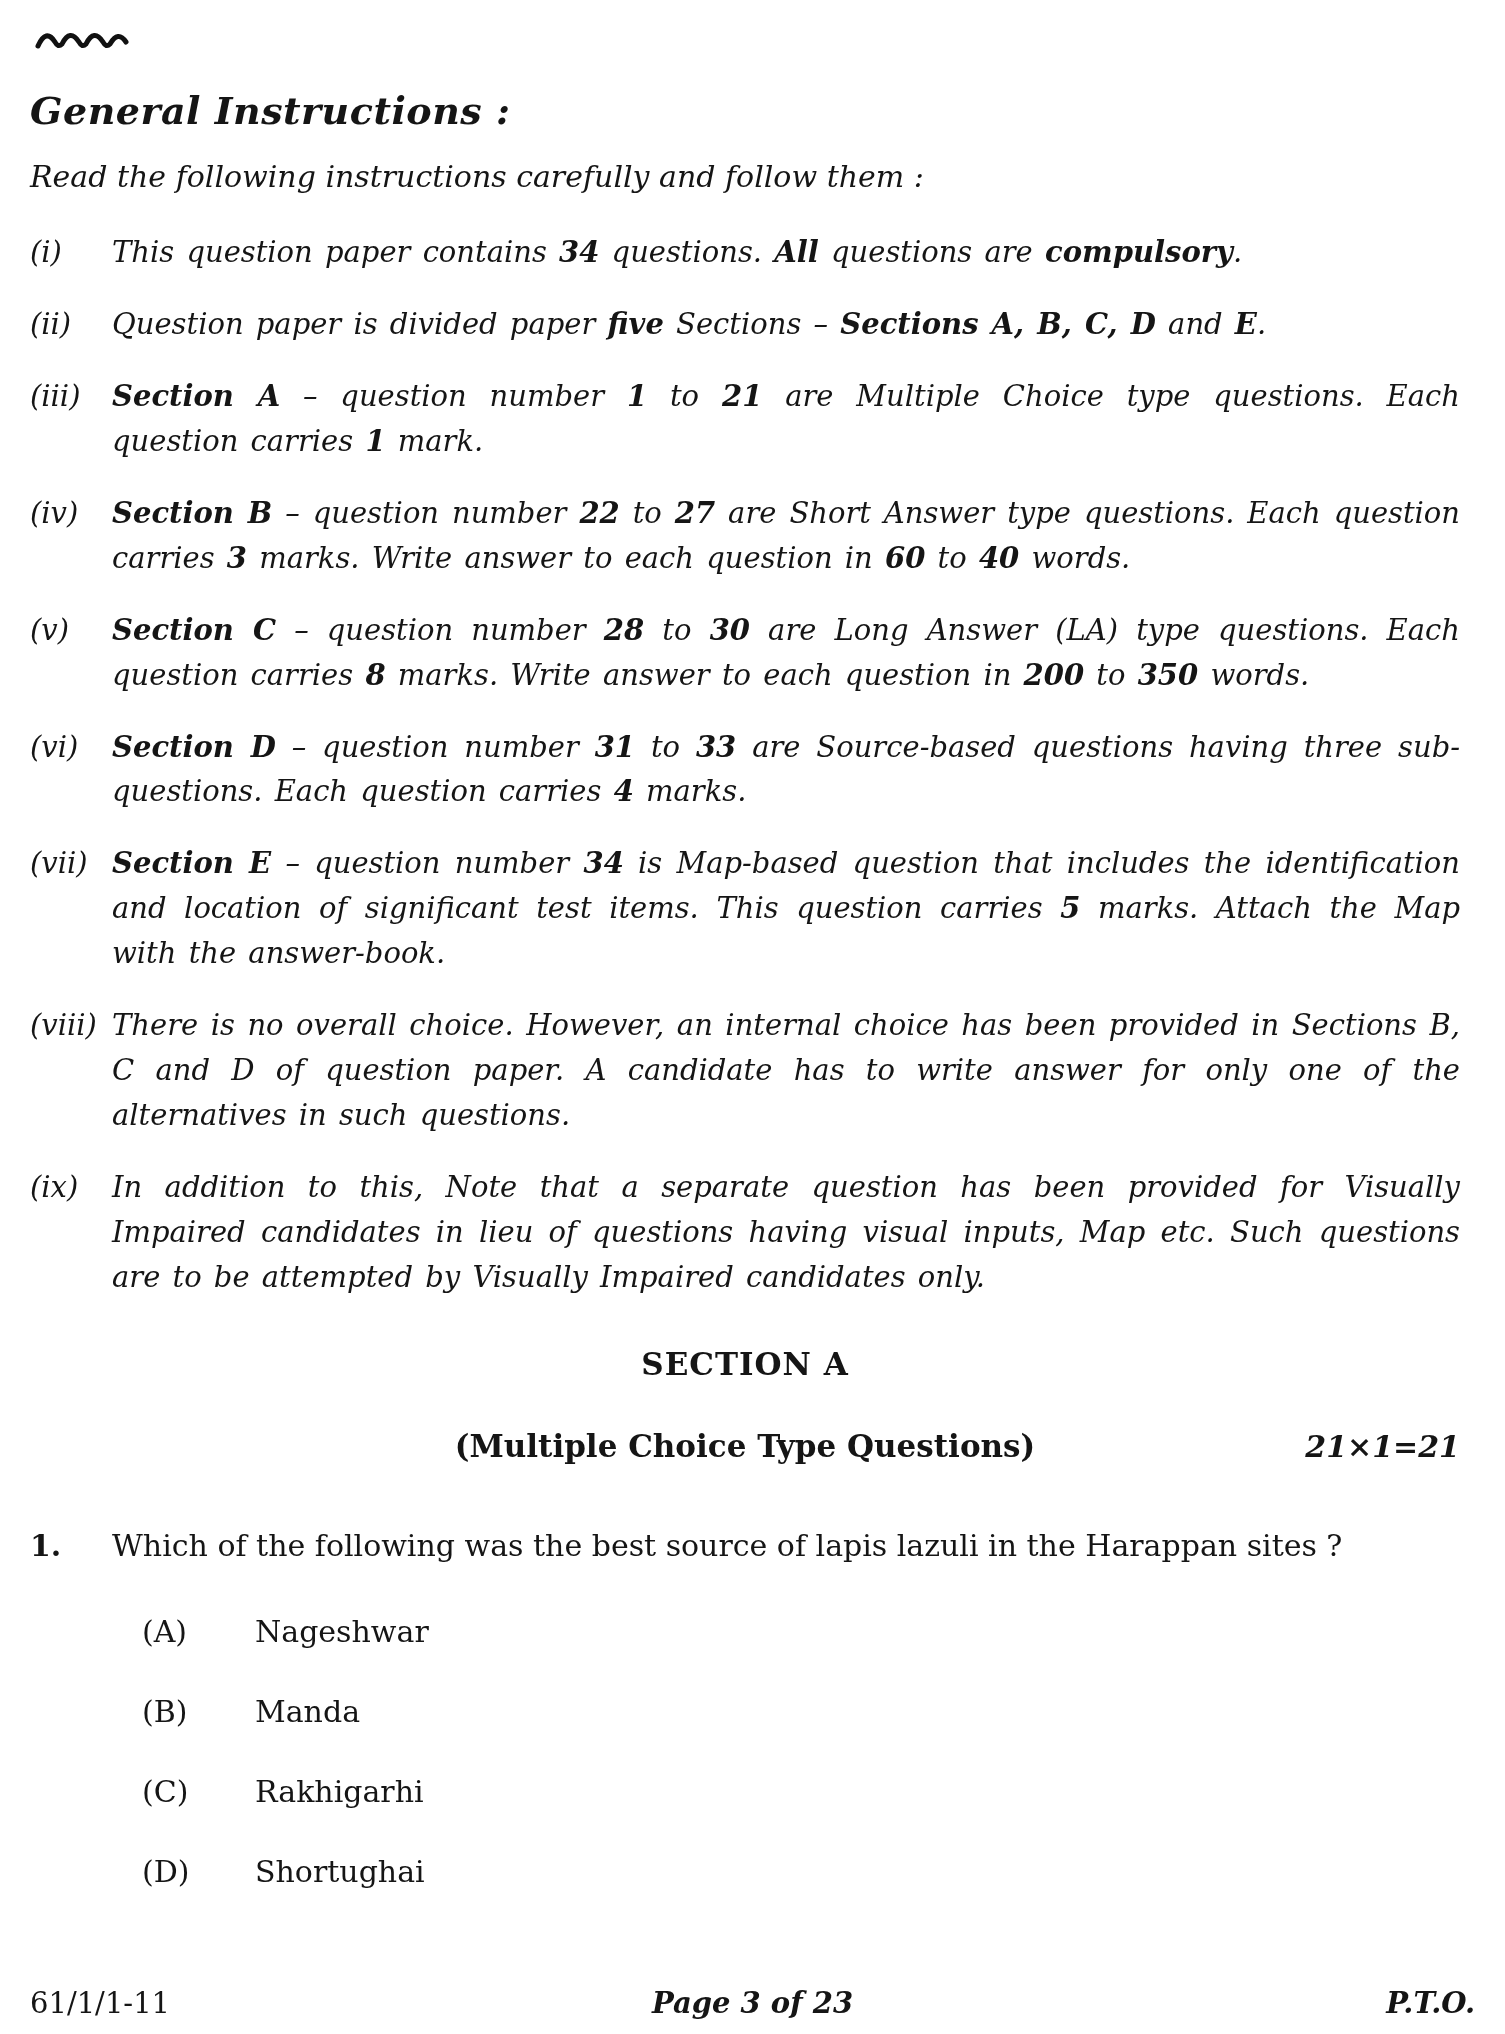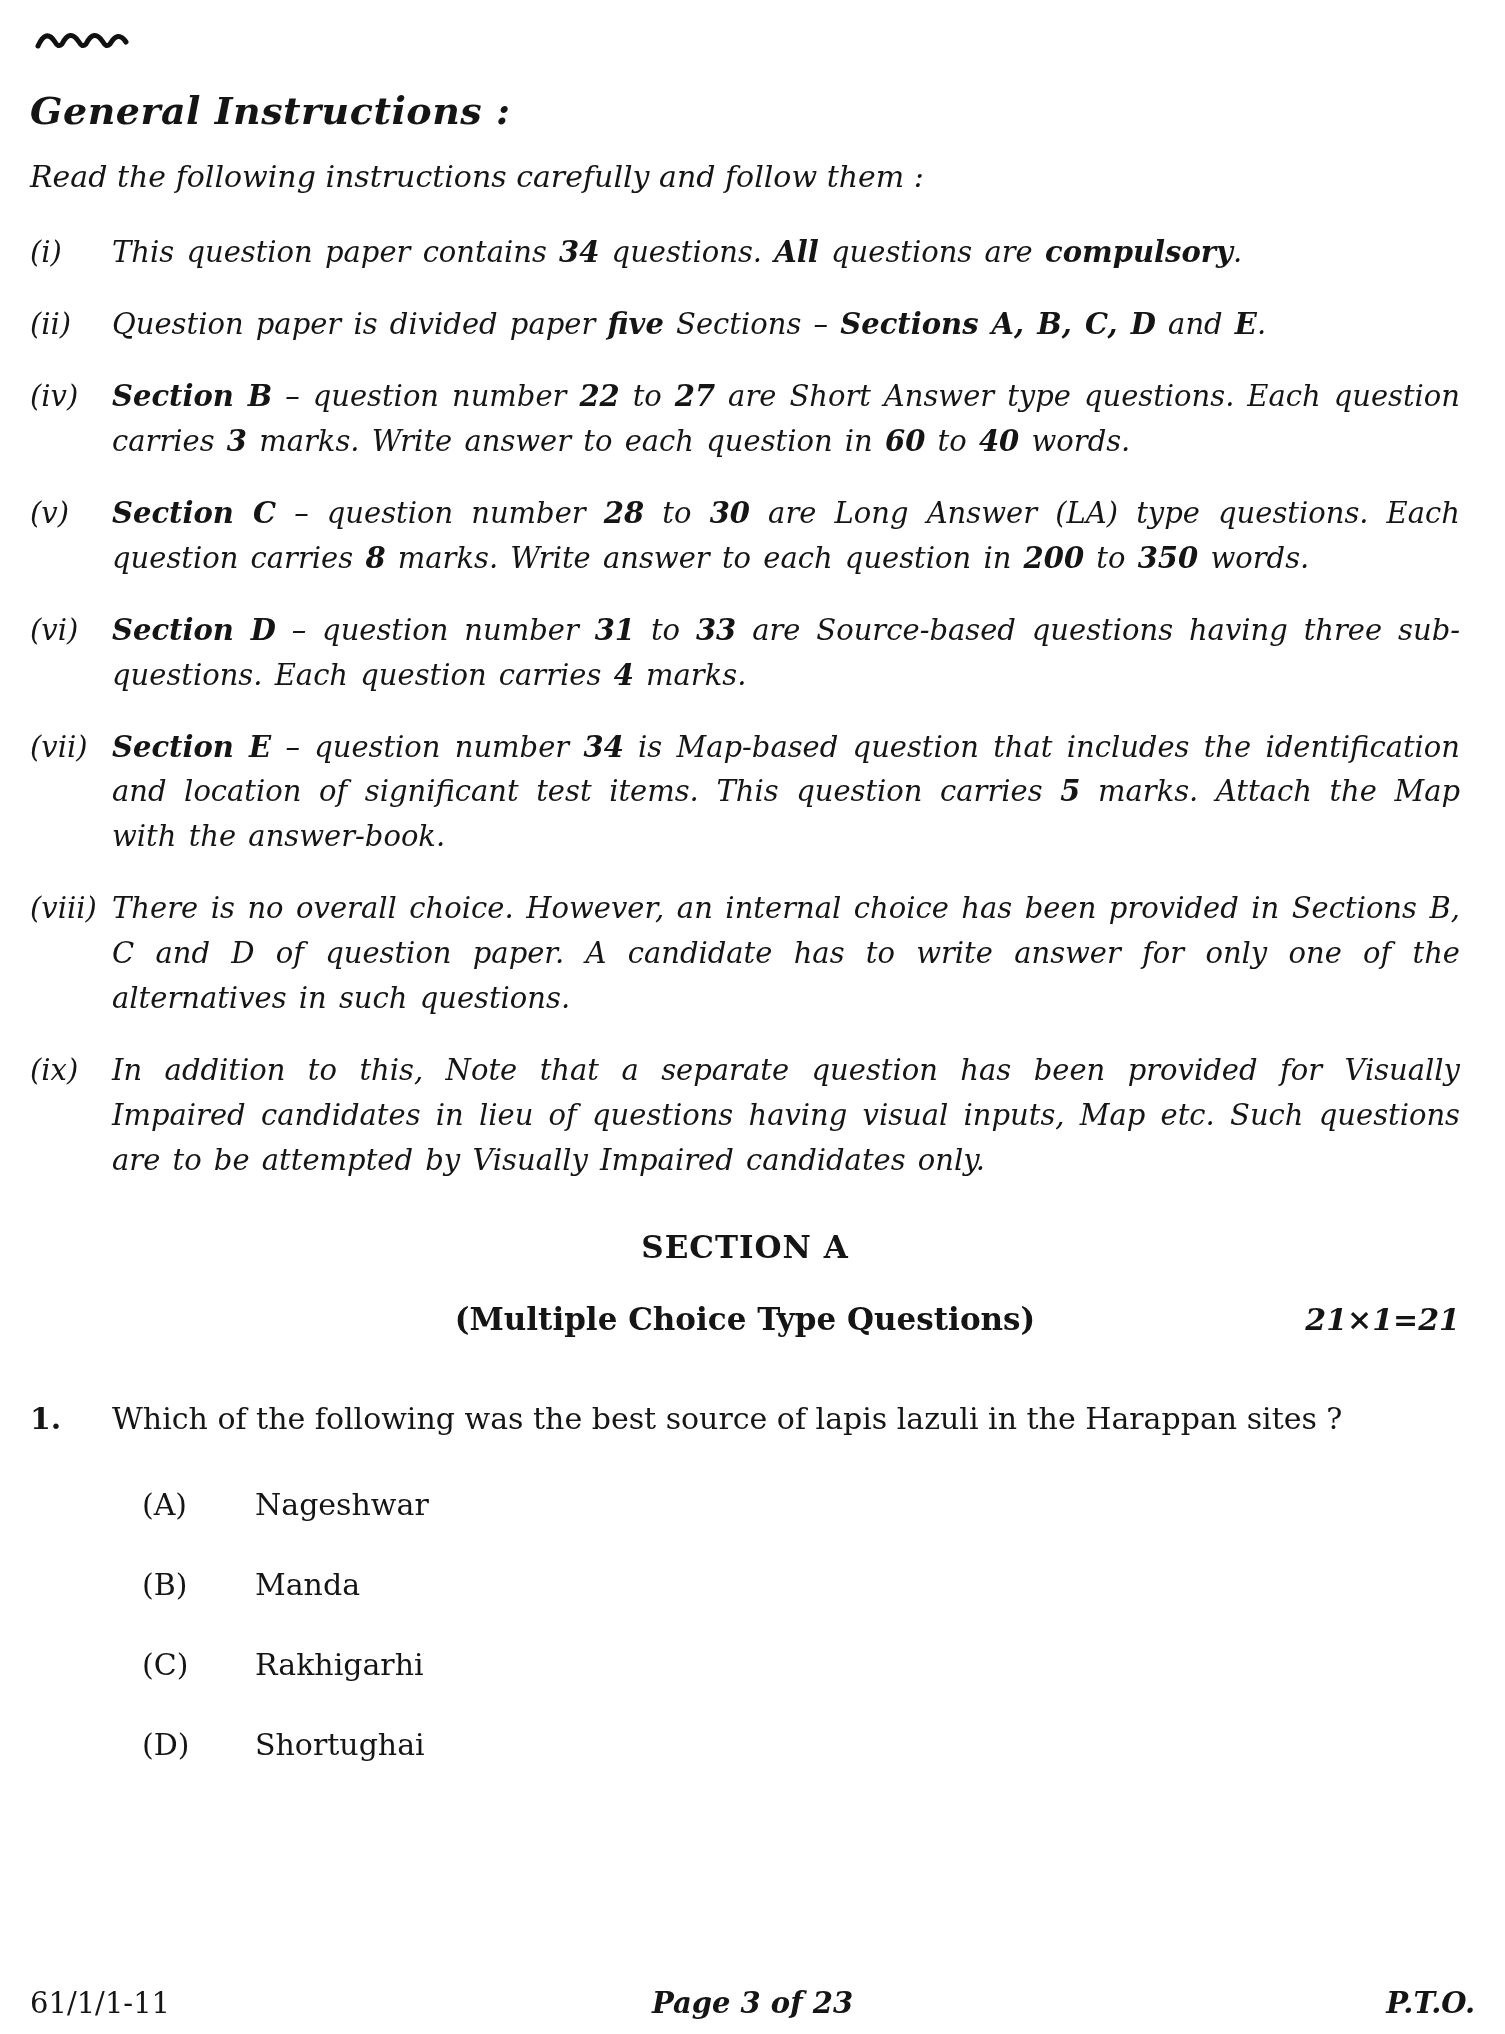--- a/index.html
+++ b/index.html
@@ -34,21 +34,21 @@
     font-size: 29px; font-style: italic; line-height: 1.55;
     text-align: justify; word-spacing: 3px;
   }
   .itext b { font-weight: 700; }
 
   .section-title {
     margin-top: 46px;
     text-align: center;
     font-size: 31px; font-weight: bold; letter-spacing: 1px;
   }
-  .subtitle-row { position: relative; margin-top: 36px; height: 42px; }
+  .subtitle-row { position: relative; margin-top: 46px; height: 42px; }
   .subtitle {
     text-align: center;
     font-size: 31px; font-weight: bold;
   }
   .marks {
     position: absolute; right: 0; top: 1px;
     font-size: 30px; font-weight: bold; font-style: italic;
   }
 
   .question { display: flex; margin-top: 48px; }
@@ -91,20 +91,24 @@
   <div class="intro">Read the following instructions carefully and follow them :</div>
 
   <div class="ilist">
       <div class="instr">
         <div class="inum">(i)</div>
         <div class="itext"><span>This question paper contains </span><b>34</b><span> questions. </span><b>All</b><span> questions are </span><b>compulsory</b><span>.</span></div>
       </div>
       <div class="instr">
         <div class="inum">(ii)</div>
         <div class="itext"><span>Question paper is divided paper </span><b>five</b><span> Sections – </span><b>Sections A, B, C, D</b><span> and </span><b>E</b><span>.</span></div>
+      </div>
+      <div class="instr">
+        <div class="inum">(iii)</div>
+        <div class="itext"><b>Section A</b><span> – question number </span><b>1</b><span> to </span><b>21</b><span> are Multiple Choice type questions. Each question carries </span><b>1</b><span> mark.</span></div>
       </div>
       <div class="instr">
         <div class="inum">(iv)</div>
         <div class="itext"><b>Section B</b><span> – question number </span><b>22</b><span> to </span><b>27</b><span> are Short Answer type questions. Each question carries </span><b>3</b><span> marks. Write answer to each question in </span><b>60</b><span> to </span><b>40</b><span> words.</span></div>
       </div>
       <div class="instr">
         <div class="inum">(v)</div>
         <div class="itext"><b>Section C</b><span> – question number </span><b>28</b><span> to </span><b>30</b><span> are Long Answer (LA) type questions. Each question carries </span><b>8</b><span> marks. Write answer to each question in </span><b>200</b><span> to </span><b>350</b><span> words.</span></div>
       </div>
       <div class="instr">

